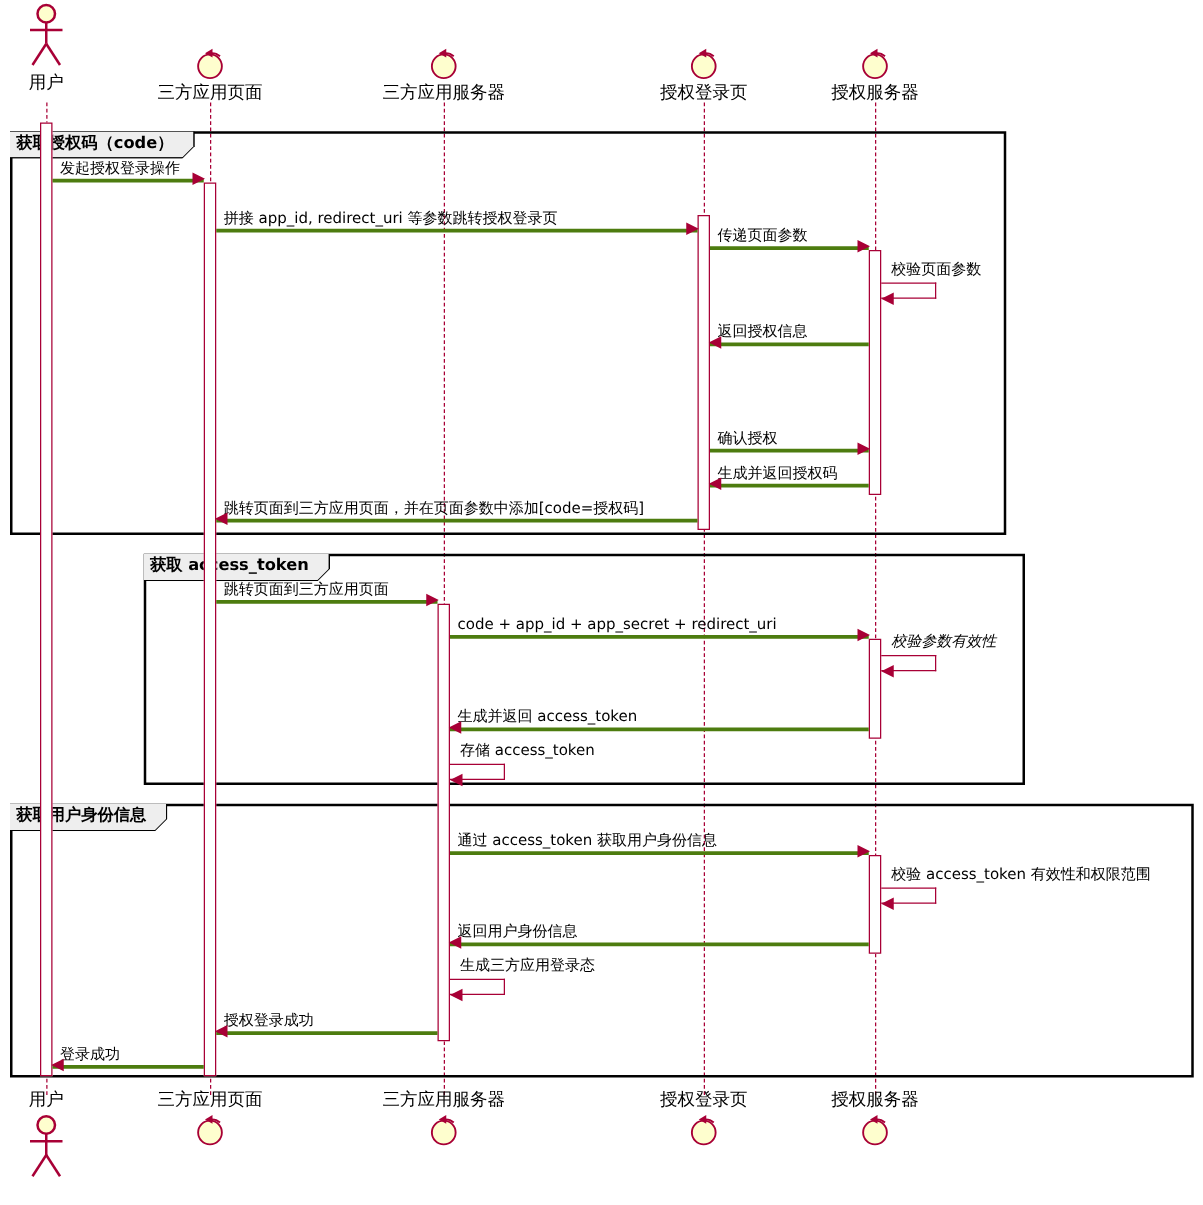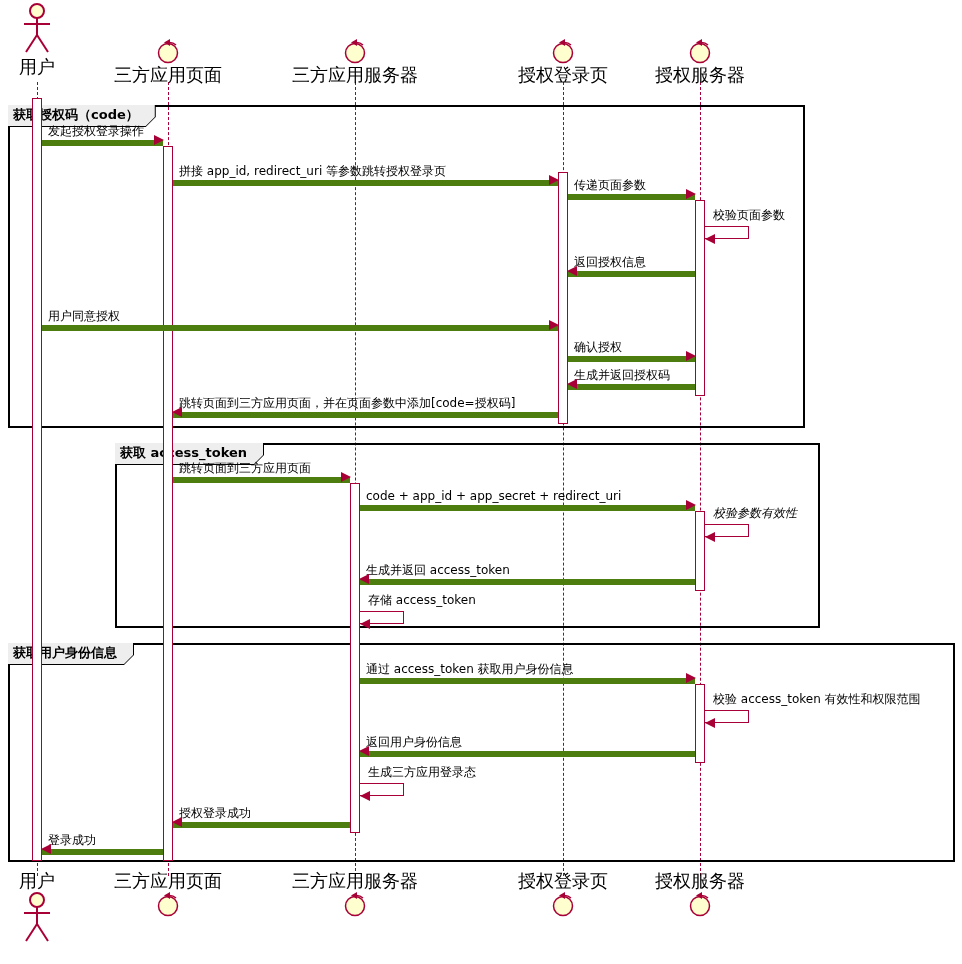--- a/index.html
+++ b/index.html
@@ -14,36 +14,36 @@
 
   
   .frame { position:absolute; border:2px solid #000; background:transparent; }
   .fheader { position:absolute; top:-2px; left:-2px; background:#000; padding:0 1px 1px 0;
              clip-path:polygon(0 0,100% 0,100% calc(100% - 10px),calc(100% - 10px) 100%,0 100%); }
   .fheader-in { background:#EEEEEE; font-weight:bold; font-size:13px; line-height:16px;
              padding:2px 16px 3px 5px; white-space:nowrap;
              clip-path:polygon(0 0,100% 0,100% calc(100% - 9px),calc(100% - 9px) 100%,0 100%); }
 
   
-  .msg { position:absolute; height:17px; border-bottom:6px solid #4d7c0f; }
+  .msg { position:absolute; height:17px; border-bottom:3px solid #4d7c0f; }
   .mlabel { position:absolute; left:6px; bottom:2px; font-size:12px; line-height:14px; white-space:nowrap; color:#000; }
   .ah { position:absolute; width:0; height:0; border-top:5px solid transparent; border-bottom:5px solid transparent; }
   .ah.r { right:-1px; bottom:-5px; border-left:10px solid #A80036; }
   .ah.l { left:-1px; bottom:-5px; border-right:10px solid #A80036; }
 
   
   .selfmsg { position:absolute; }
   .selfmsg .slabel { display:block; margin-left:8px; font-size:12px; line-height:15px; white-space:nowrap; }
   .loop { position:relative; margin-top:3px; width:44px; height:13px;
           border:1px solid #A80036; border-left:none; }
   .loop .ah { left:0; bottom:-6px; border-right:10px solid #A80036; }
 
   
   .head { position:absolute; width:120px; display:flex; flex-direction:column; align-items:center; }
-  .pname { font-size:18px; line-height:18px; margin-top:2px; white-space:nowrap; }
+  .pname { font-size:14px; line-height:18px; margin-top:2px; white-space:nowrap;font-family:Liberation Mono, monospace; }
   .head.bottom .pname { margin-top:0; margin-bottom:1px; }
 </style>
 </head>
 <body>
 
 <div class="canvas">
 
   <div class="lifeline" style="left:37px;top:82px;height:794px;"></div>
   <div class="lifeline" style="left:168px;top:82px;height:794px;"></div>
   <div class="lifeline" style="left:355px;top:82px;height:794px;"></div>
@@ -88,24 +88,20 @@
   </div>
   <div class="selfmsg" style="left:705px;top:208px;">
     <span class="slabel">校验页面参数</span>
     <div class="loop">
         <i class="ah l"></i>
       </div>
   </div>
   <div class="msg" style="left:568px;top:260px;width:127px;">
     <span class="mlabel">返回授权信息</span>
     <i class="ah l"></i>
-  </div>
-  <div class="msg" style="left:42px;top:314px;width:516px;">
-    <span class="mlabel">用户同意授权</span>
-    <i class="ah r"></i>
   </div>
   <div class="msg" style="left:568px;top:345px;width:127px;text-align:right;">
     <span class="mlabel">确认授权</span>
     <i class="ah r"></i>
   </div>
   <div class="msg" style="left:568px;top:373px;width:127px;">
     <span class="mlabel">生成并返回授权码</span>
     <i class="ah l"></i>
   </div>
   <div class="msg" style="left:173px;top:401px;width:385px;">

